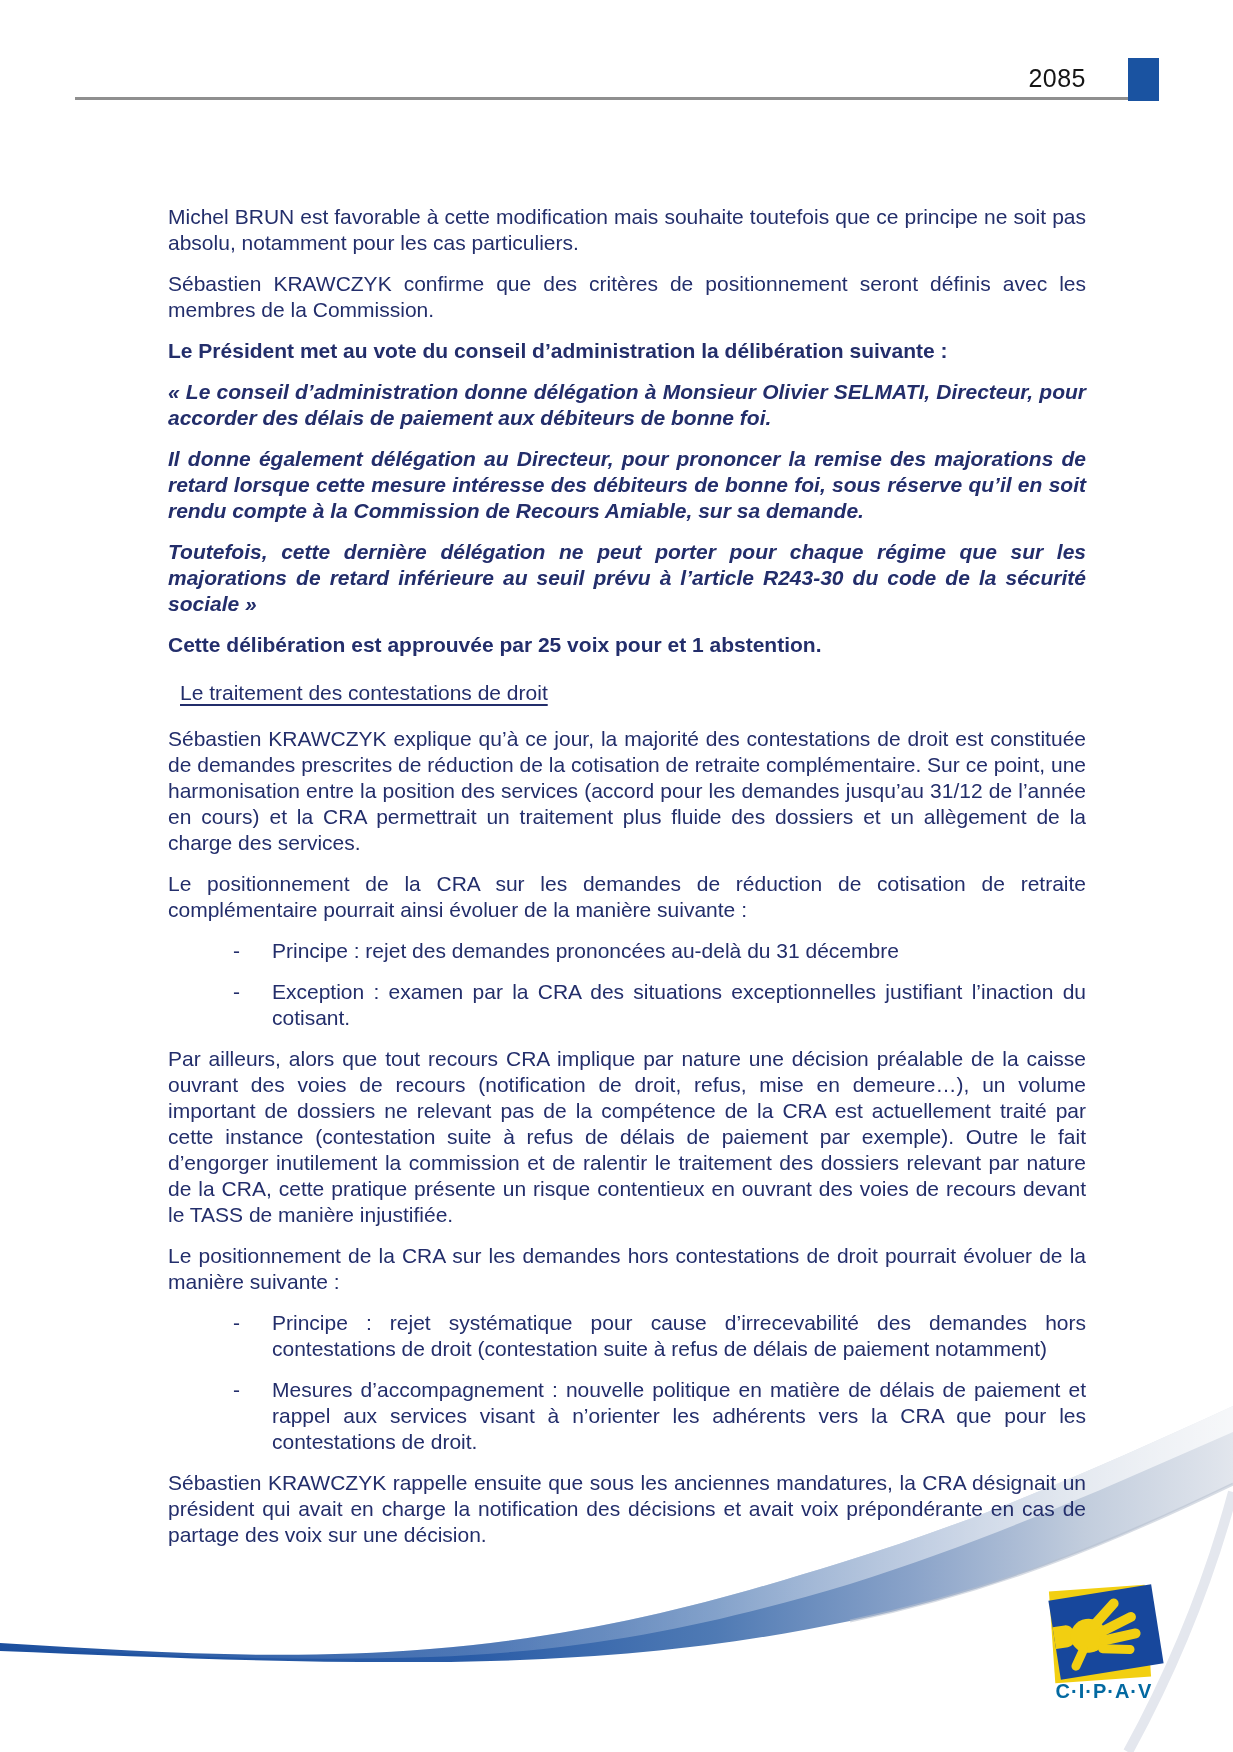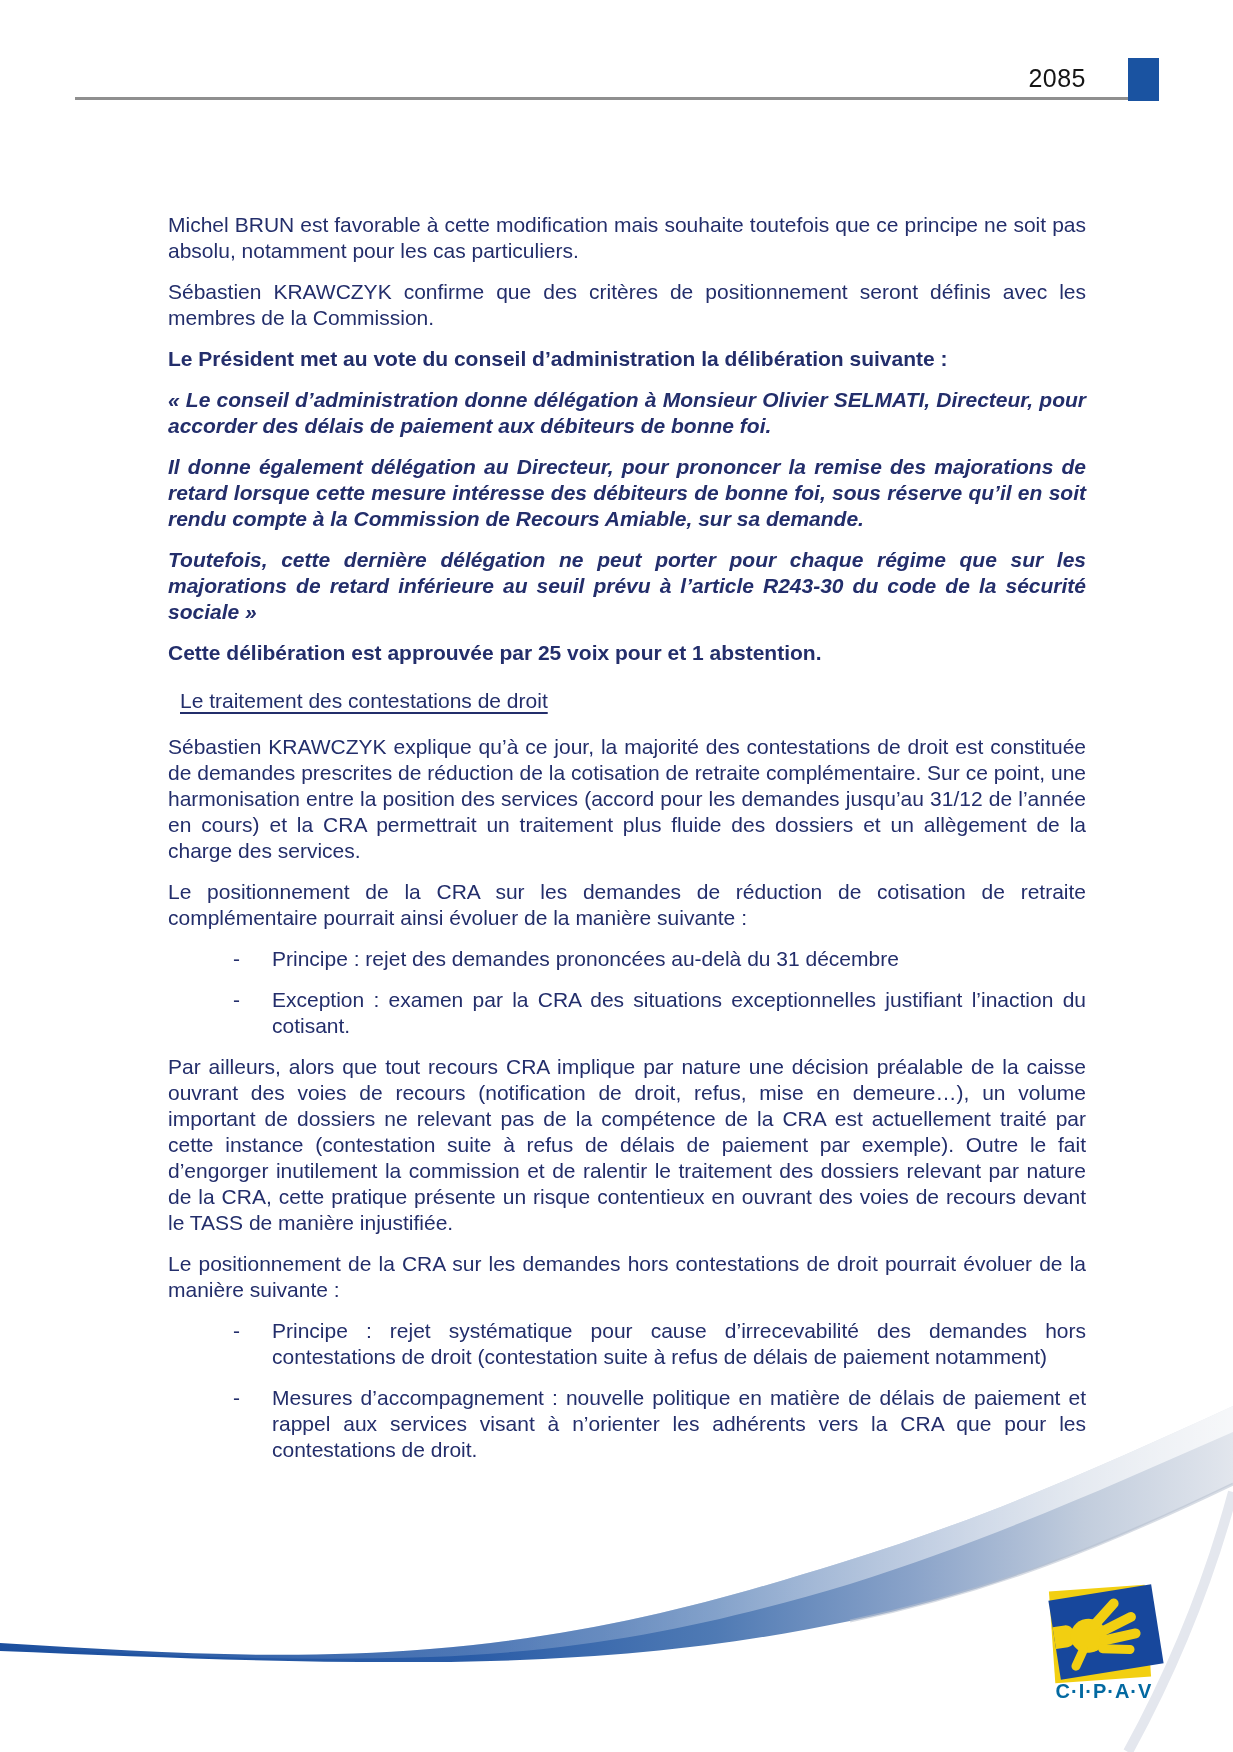--- a/index.html
+++ b/index.html
@@ -23,21 +23,21 @@
     position:absolute;top:58px;left:1128px;width:31px;height:43px;
     background:#1a53a1;
   }
   
   .doc-body{
     position:absolute;left:168px;top:200px;width:918px;
     color:#232e6b;
     font-size:21px;line-height:26px;
     z-index:2;
   }
-  .doc-body p{margin:12px 0 15px 0;text-align:justify;}
+  .doc-body p{margin:4px 0 15px 0;text-align:justify;}
   p.b{font-weight:bold;text-align:left;}
   p.bi{font-weight:bold;font-style:italic;}
   h2.section{
     margin:22px 0 20px 12px;
     font-size:21px;line-height:26px;font-weight:normal;
     text-decoration:underline;text-underline-offset:4px;
   }
   .bullet{
     position:relative;
     padding-left:104px;
@@ -149,20 +149,21 @@
 
     <div class="bullet">
       <span class="marker">-</span>
       <span>Principe : rejet systématique pour cause d’irrecevabilité des demandes hors contestations de droit (contestation suite à refus de délais de paiement notamment)</span>
     </div>
     <div class="bullet">
       <span class="marker">-</span>
       <span>Mesures d’accompagnement : nouvelle politique en matière de délais de paiement et rappel aux services visant à n’orienter les adhérents vers la CRA que pour les contestations de droit.</span>
     </div>
 
+    <p>Sébastien KRAWCZYK rappelle ensuite que sous les anciennes mandatures, la CRA désignait un président qui avait en charge la notification des décisions et avait voix prépondérante en cas de partage des voix sur une décision.</p>
   </div>
 
   <div class="logo">
     <div class="logo-yellow"></div>
     <div class="logo-blue">
       <svg width="104" height="80" viewBox="0 0 104 80" xmlns="http://www.w3.org/2000/svg" aria-hidden="true">
         <g fill="#f2cf11" stroke="#f2cf11">
           <rect x="-8" y="27" width="28" height="22" rx="8" stroke="none"></rect>
           <ellipse cx="34" cy="41" rx="18" ry="17" stroke="none"></ellipse>
           <line x1="42" y1="31" x2="64" y2="13" stroke-width="10" stroke-linecap="round"></line>

